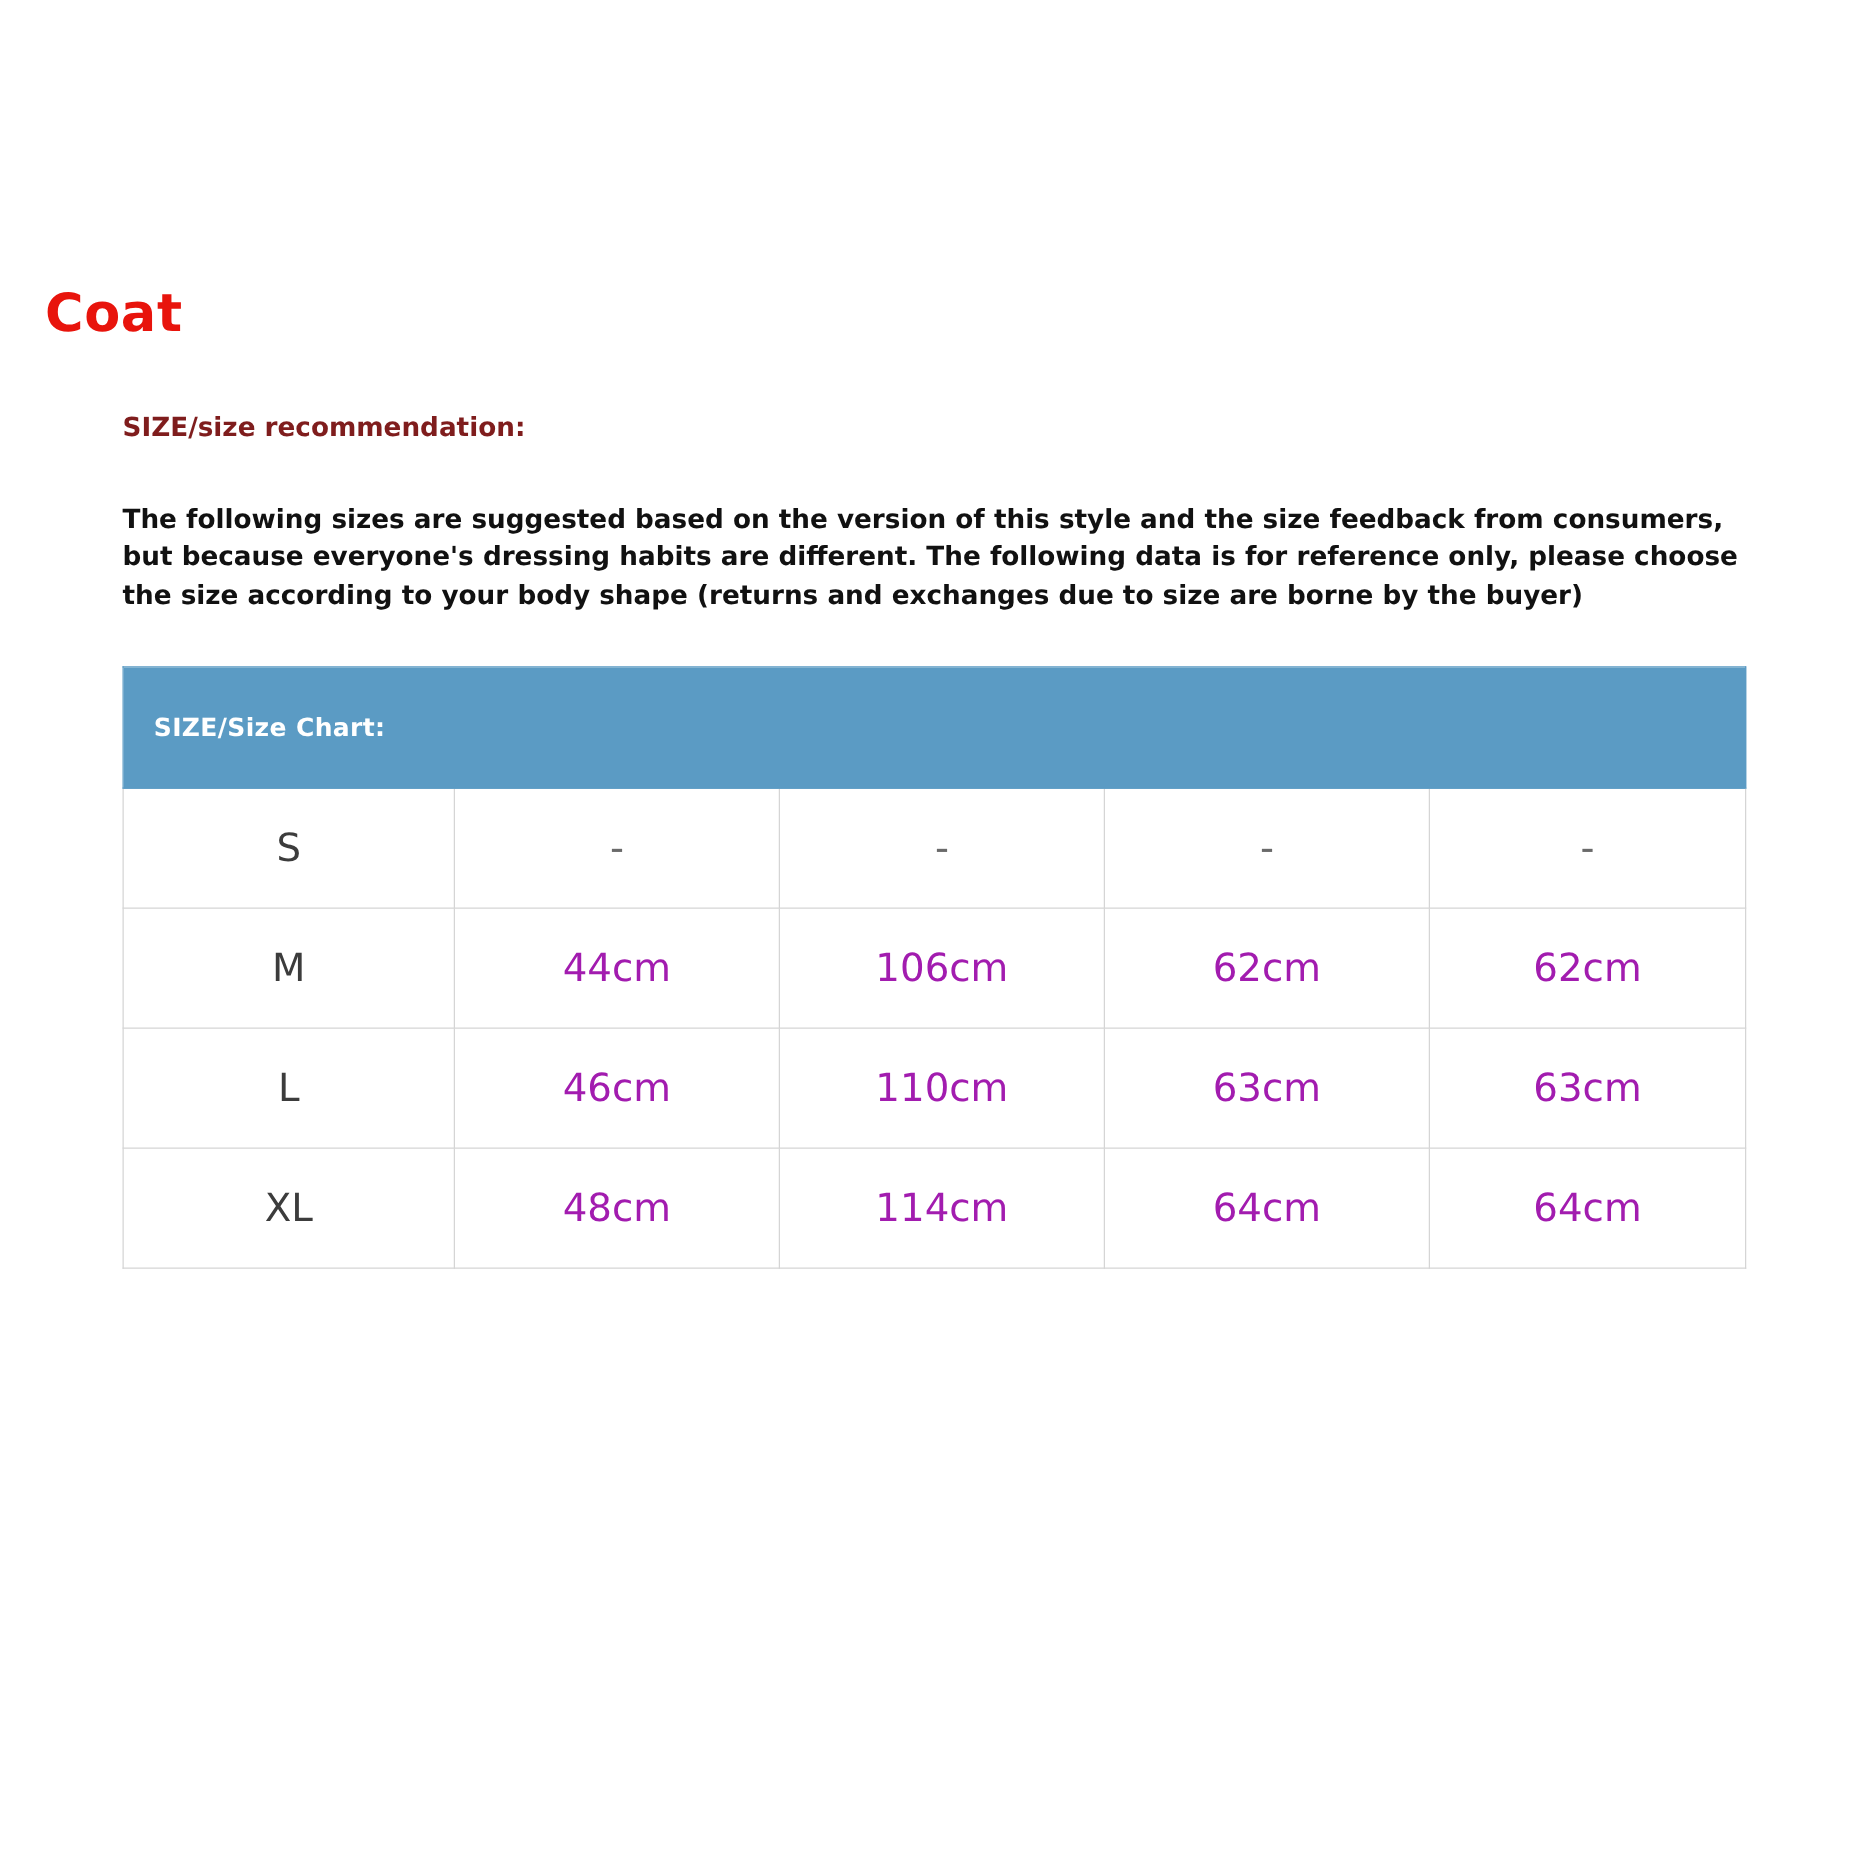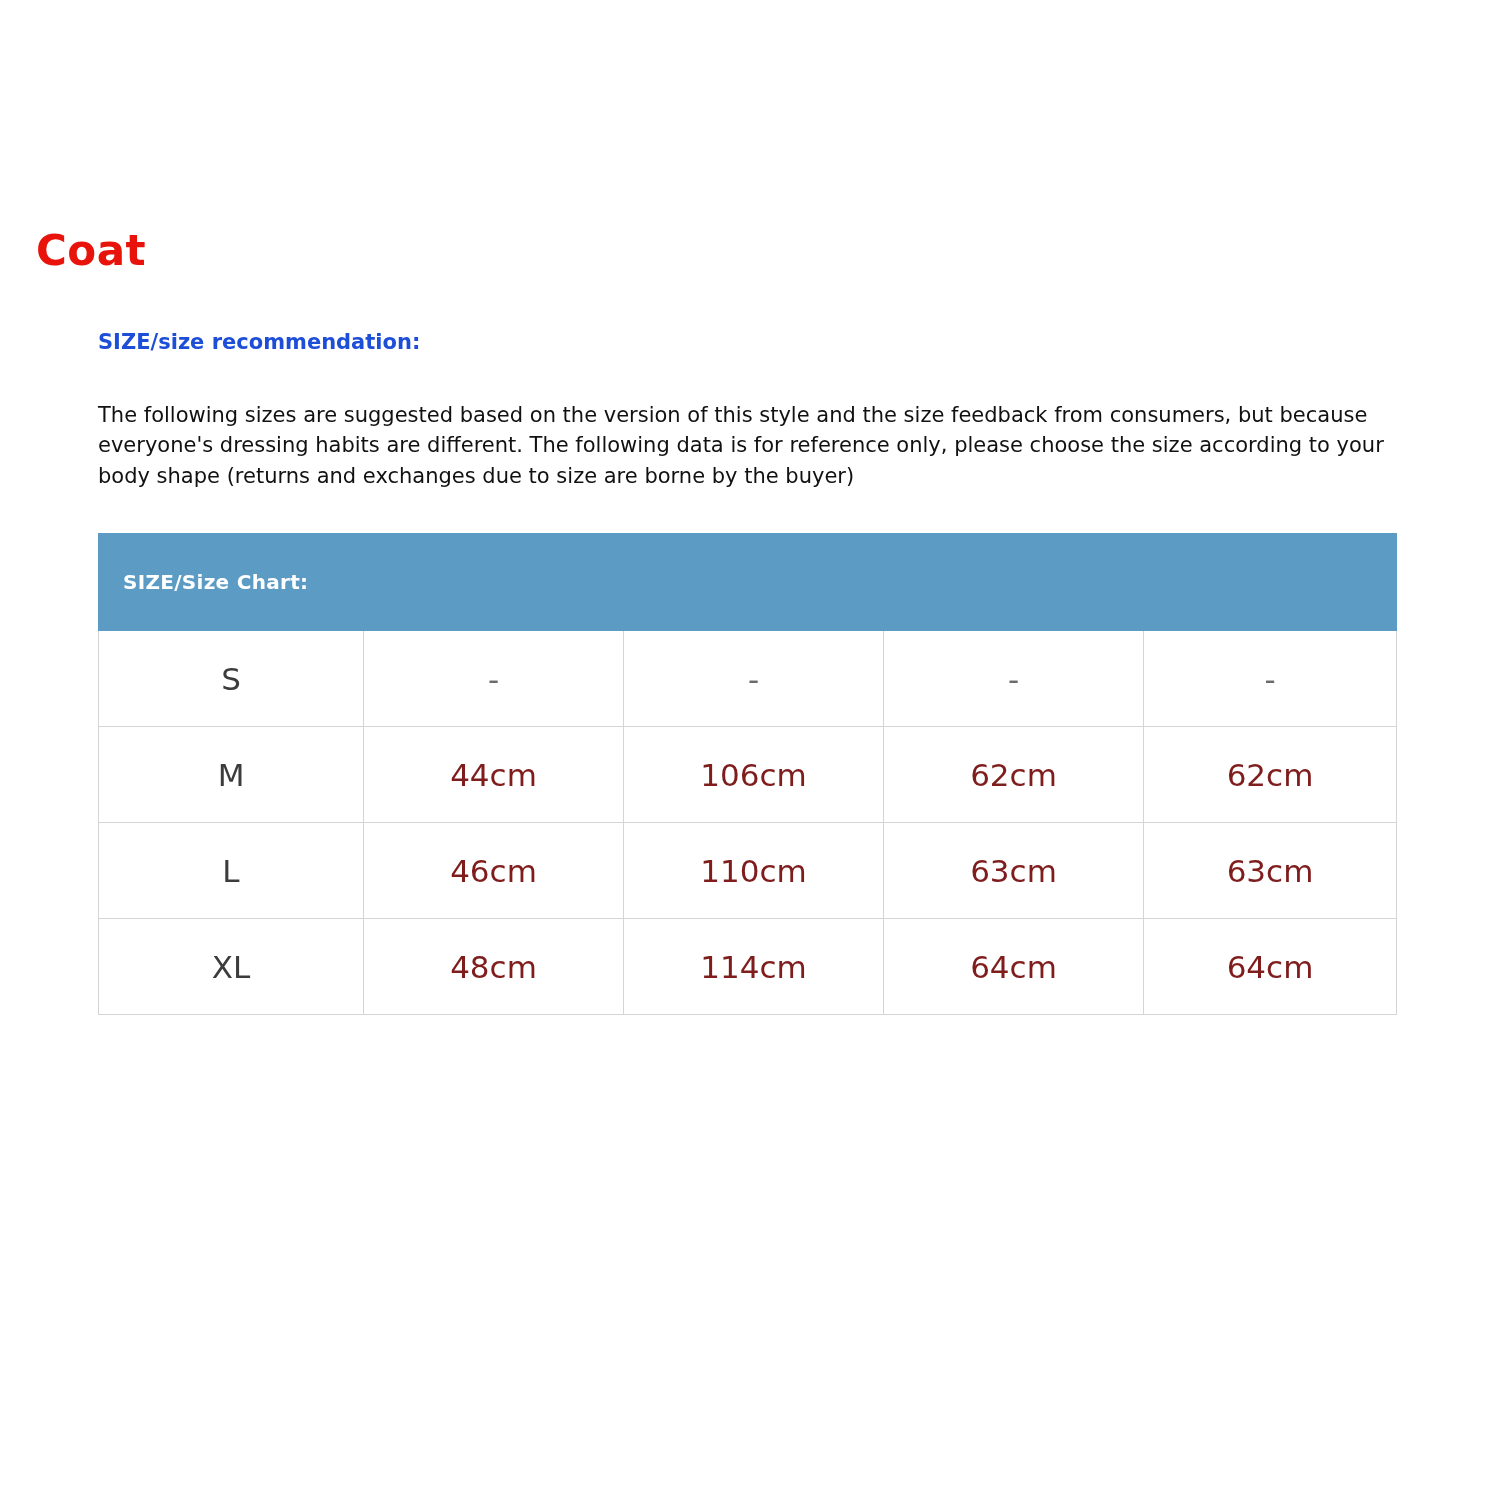--- a/index.html
+++ b/index.html
@@ -31,26 +31,26 @@
   }
   .content {
     position: absolute;
     left: 98px;
     top: 330px;
     width: 1316px;
   }
   .rec-heading {
     font-size: 21px;
     font-weight: bold;
-    color: #1d4ed8;
+    color: #7f1d1d;
     margin: 0 0 46px 0;
   }
   .rec-body {
     font-size: 21px;
-    font-weight: normal;
+    font-weight: bold;
     color: #111111;
     line-height: 1.45;
     margin: 0;
     width: 1310px;
   }
   .table-wrap {
     position: absolute;
     left: 98px;
     top: 533px;
     width: 1298px;
@@ -85,21 +85,21 @@
     text-align: left;
     padding-left: 24px !important;
     line-height: 1.25;
   }
   .col-head.first {
     padding-left: 40px !important;
   }
   .data-cell {
     height: 95px;
     font-size: 31px;
-    color: #7f1d1d;
+    color: #a21caf;
     text-align: center;
     font-weight: normal;
   }
   .data-cell.size-label {
     color: #3c3c3c;
   }
   .dash {
     color: #6a6a6a;
   }
 </style>

